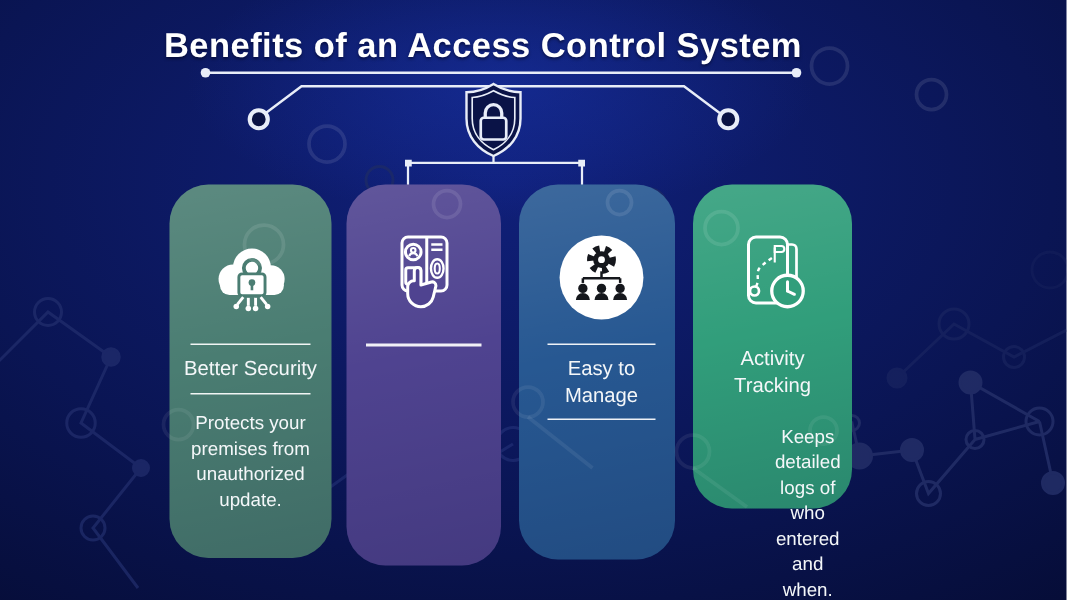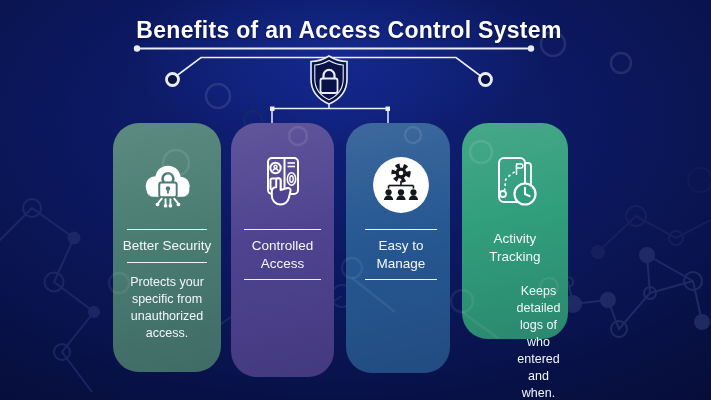--- a/index.html
+++ b/index.html
@@ -8,21 +8,21 @@
     font-family:"Liberation Sans", sans-serif;
     background:
       radial-gradient(300px 130px at 334px 55px, rgba(30,62,195,.38), rgba(0,0,0,0) 70%),
       radial-gradient(920px 540px at 47% 30%, #10207a 0%, #0a1554 40%, #060d38 66%, #02051a 92%);
   }
   .layer{position:absolute;left:0;top:0;width:711px;height:400px;}
   .bg-pattern{z-index:1;}
   .connector{z-index:2;}
   .overlay-pattern{z-index:6;pointer-events:none;}
   .title{
-    position:absolute;left:127px;top:17px;width:444px;z-index:7;
+    position:absolute;left:100px;top:17px;width:444px;z-index:7;
     text-align:center;color:#ffffff;font-size:23px;font-weight:800;
     letter-spacing:.3px;margin:0;text-shadow:0 1px 2px rgba(0,0,20,.5);
   }
   .card{
     position:absolute;top:123px;z-index:3;border-radius:26px;
     display:flex;flex-direction:column;align-items:center;
     padding:30px 6px 0;box-sizing:border-box;color:#f4f7f9;
   }
   .card::after{
     content:"";position:absolute;inset:0;border-radius:inherit;z-index:0;
@@ -136,21 +136,21 @@
         <line x1="35.5" y1="41" x2="35.5" y2="46.5"></line>
           <circle cx="35.5" cy="48.3" r="1.9" stroke="none"></circle>
         <line x1="39" y1="40.5" x2="43" y2="45.5"></line>
           <circle cx="43.8" cy="47" r="1.9" stroke="none"></circle>
       </g>
     </svg>
   </div>
   <div class="divider"></div>
   <h2>Better Security</h2>
   <div class="divider"></div>
-  <p>Protects your specific from unauthorized access.</p>
+  <p>Protects your premises from unauthorized update.</p>
 </div>
 
 <div class="card card2" style="background-color: rgb(79, 67, 144);">
   <div class="icon-box">
     <svg width="48" height="60" viewBox="0 0 48 60">
       <g fill="none" stroke="#fff" stroke-width="2">
         <rect x="9" y="3" width="30" height="36" rx="4"></rect>
         <line x1="25.5" y1="3" x2="25.5" y2="39"></line>
         <circle cx="16.5" cy="13" r="5.2"></circle>
         <circle cx="16.5" cy="11.8" r="1.5" stroke-width="1.4"></circle>
@@ -158,21 +158,20 @@
         <rect x="11.5" y="23.5" width="10" height="11" rx="1.5"></rect>
         <line x1="28.5" y1="8" x2="36" y2="8" stroke-width="1.6"></line>
         <line x1="28.5" y1="11.5" x2="36" y2="11.5" stroke-width="1.6"></line>
         <ellipse cx="32.5" cy="24" rx="4.2" ry="6.2" stroke-width="1.6"></ellipse>
         <ellipse cx="32.5" cy="24" rx="1.7" ry="3.3" stroke-width="1.4"></ellipse>
       </g>
       <path d="M17.2,25.5 a2.2,2.2 0 0 1 4.4,0 V35 l7,-2 a2.4,2.4 0 0 1 3,2.3 c0,0.3 0,0.5 -0.1,0.8 l-1.7,7 a8.5,8.5 0 0 1 -8.2,6.4 c-4.8,0 -8.8,-3.9 -8.8,-8.7 v-4.6 a4,4 0 0 1 4.4,-4 z" fill="#4f4390" stroke="#fff" stroke-width="2" stroke-linejoin="round"></path>
     </svg>
   </div>
   <div class="divider"></div>
-  <h2>Controlled Access</h2>
   <div class="divider"></div>
 </div>
 
 <div class="card card3" style="background-color: rgb(39, 88, 146);">
   <div class="icon-box">
     <svg width="58" height="58" viewBox="0 0 56 56">
       <circle cx="28" cy="28" r="27" fill="#fff"></circle>
       <circle cx="28" cy="16.5" r="7" fill="none" stroke="#15171c" stroke-width="4.6" stroke-dasharray="3.6 3.4"></circle>
       <circle cx="28" cy="16.5" r="5.4" fill="#15171c"></circle>
       <circle cx="28" cy="16.5" r="2.2" fill="#fff"></circle>

